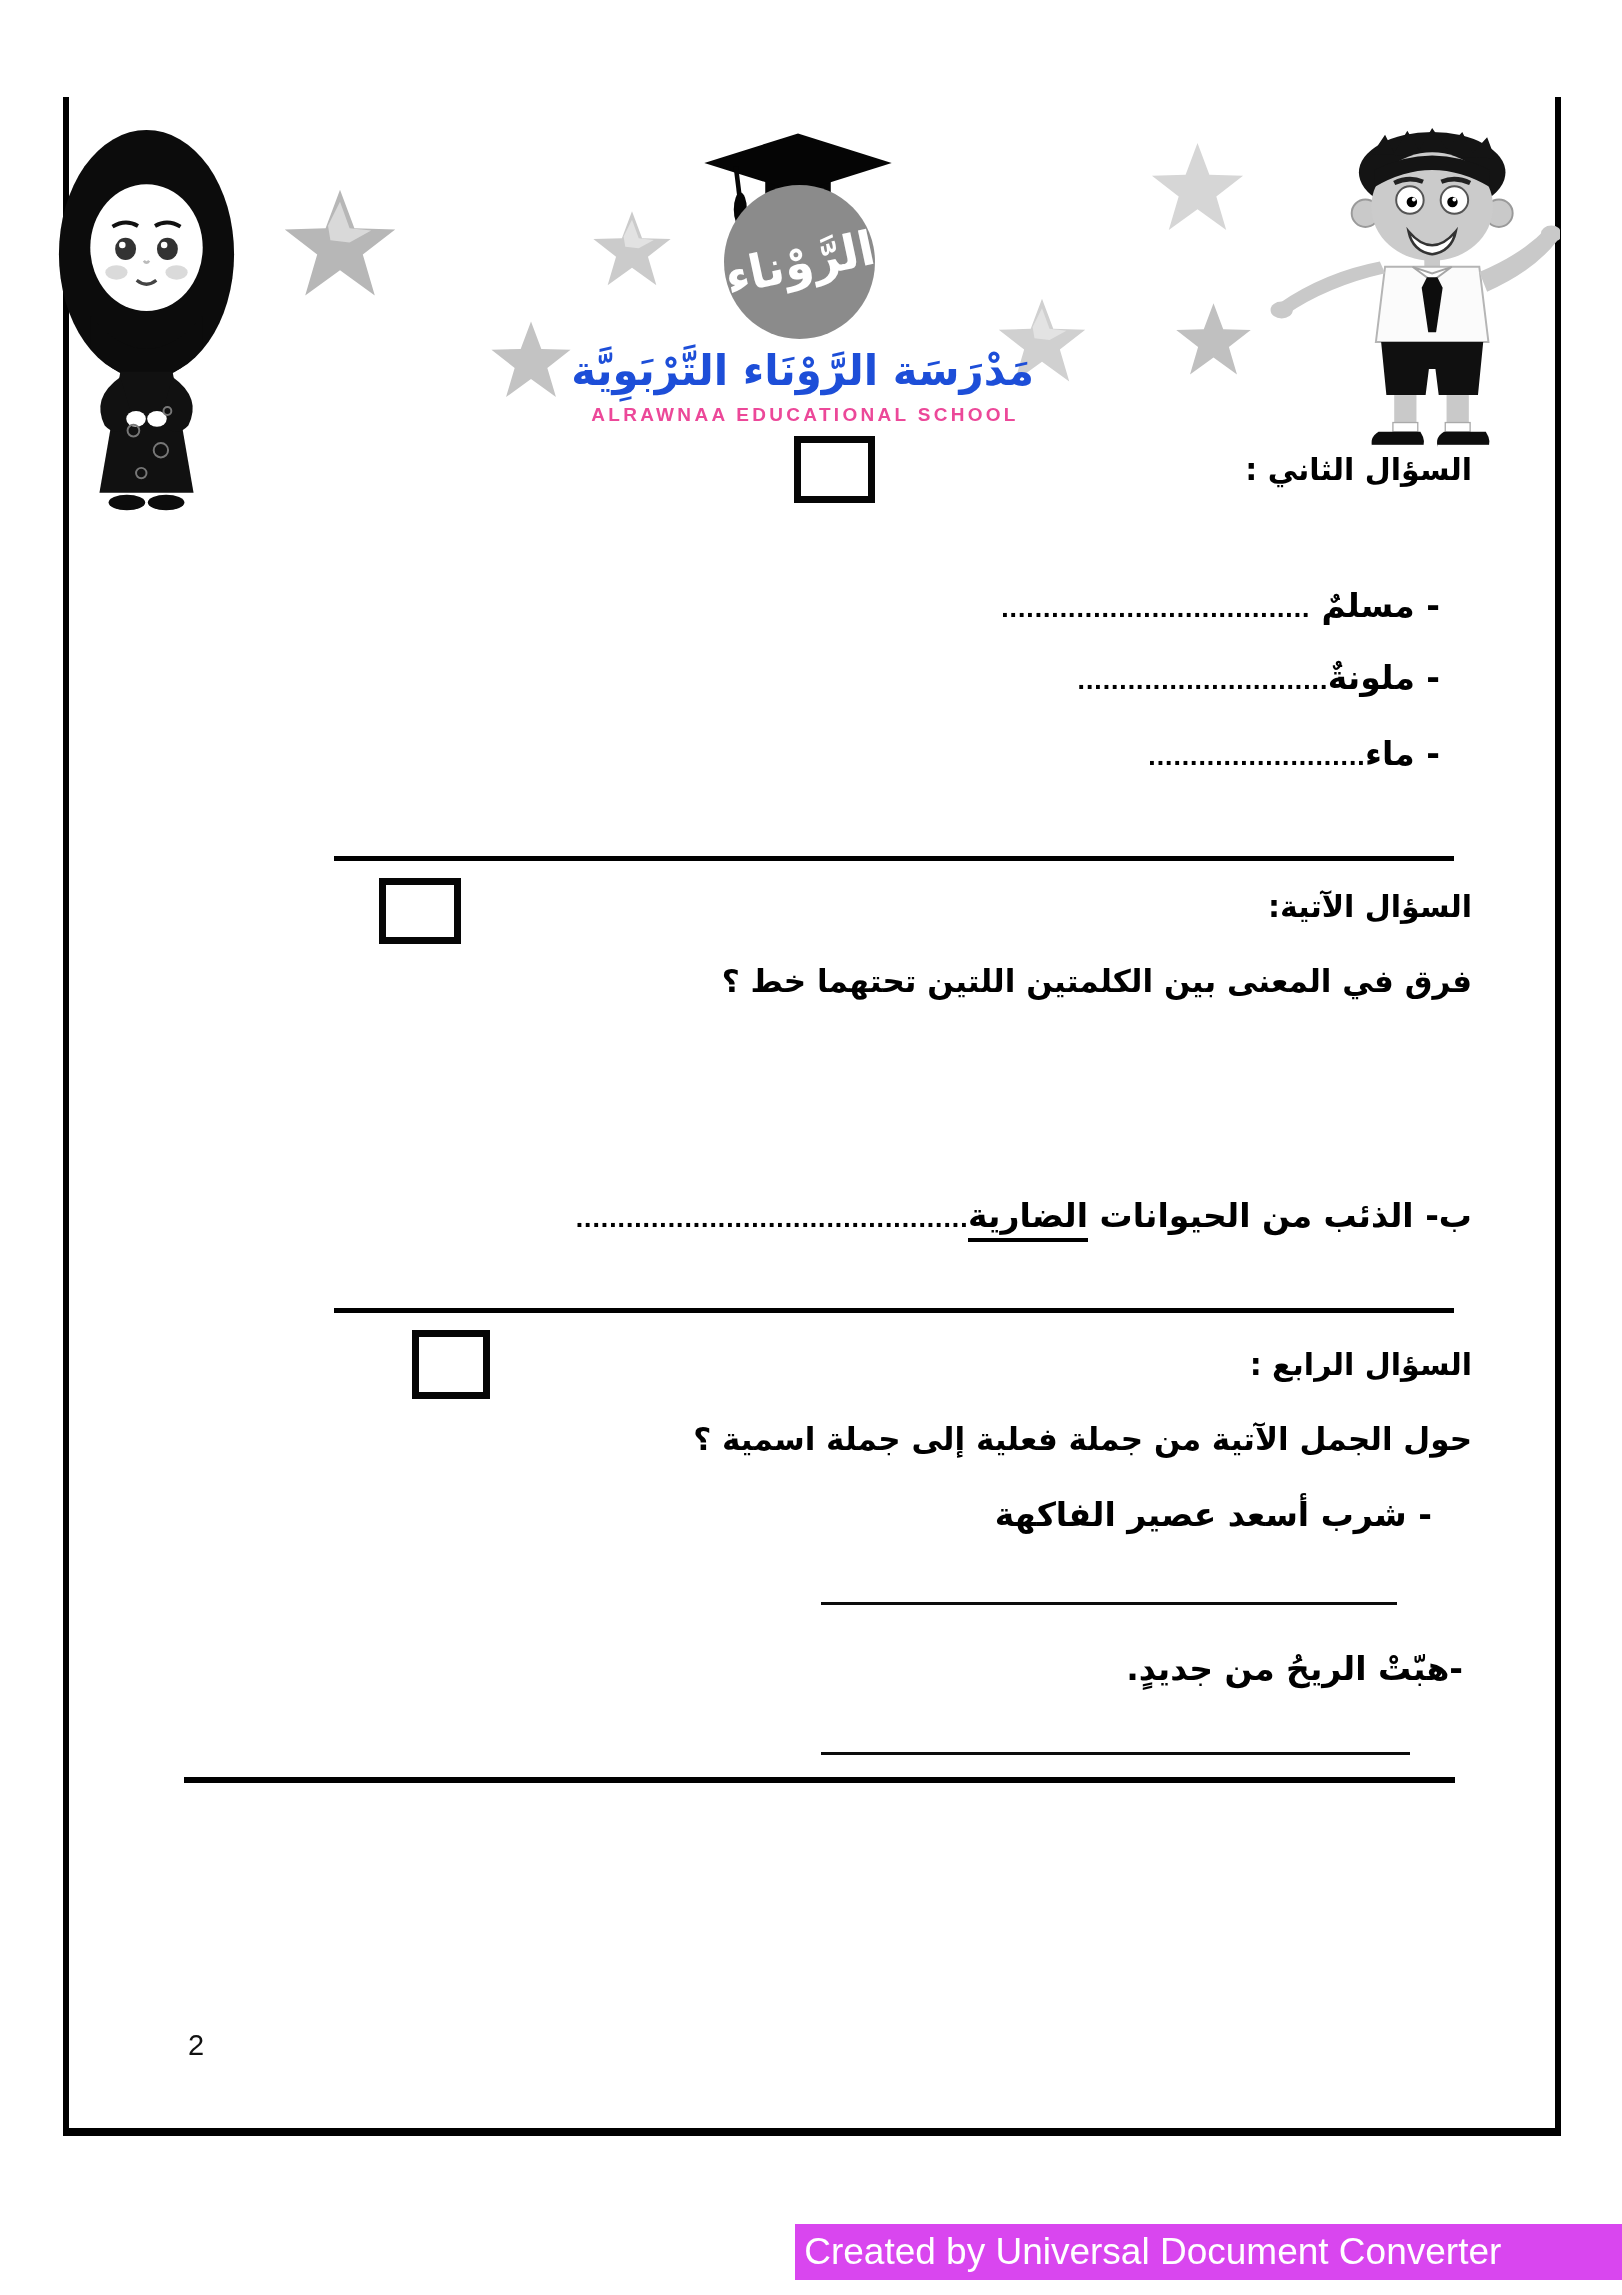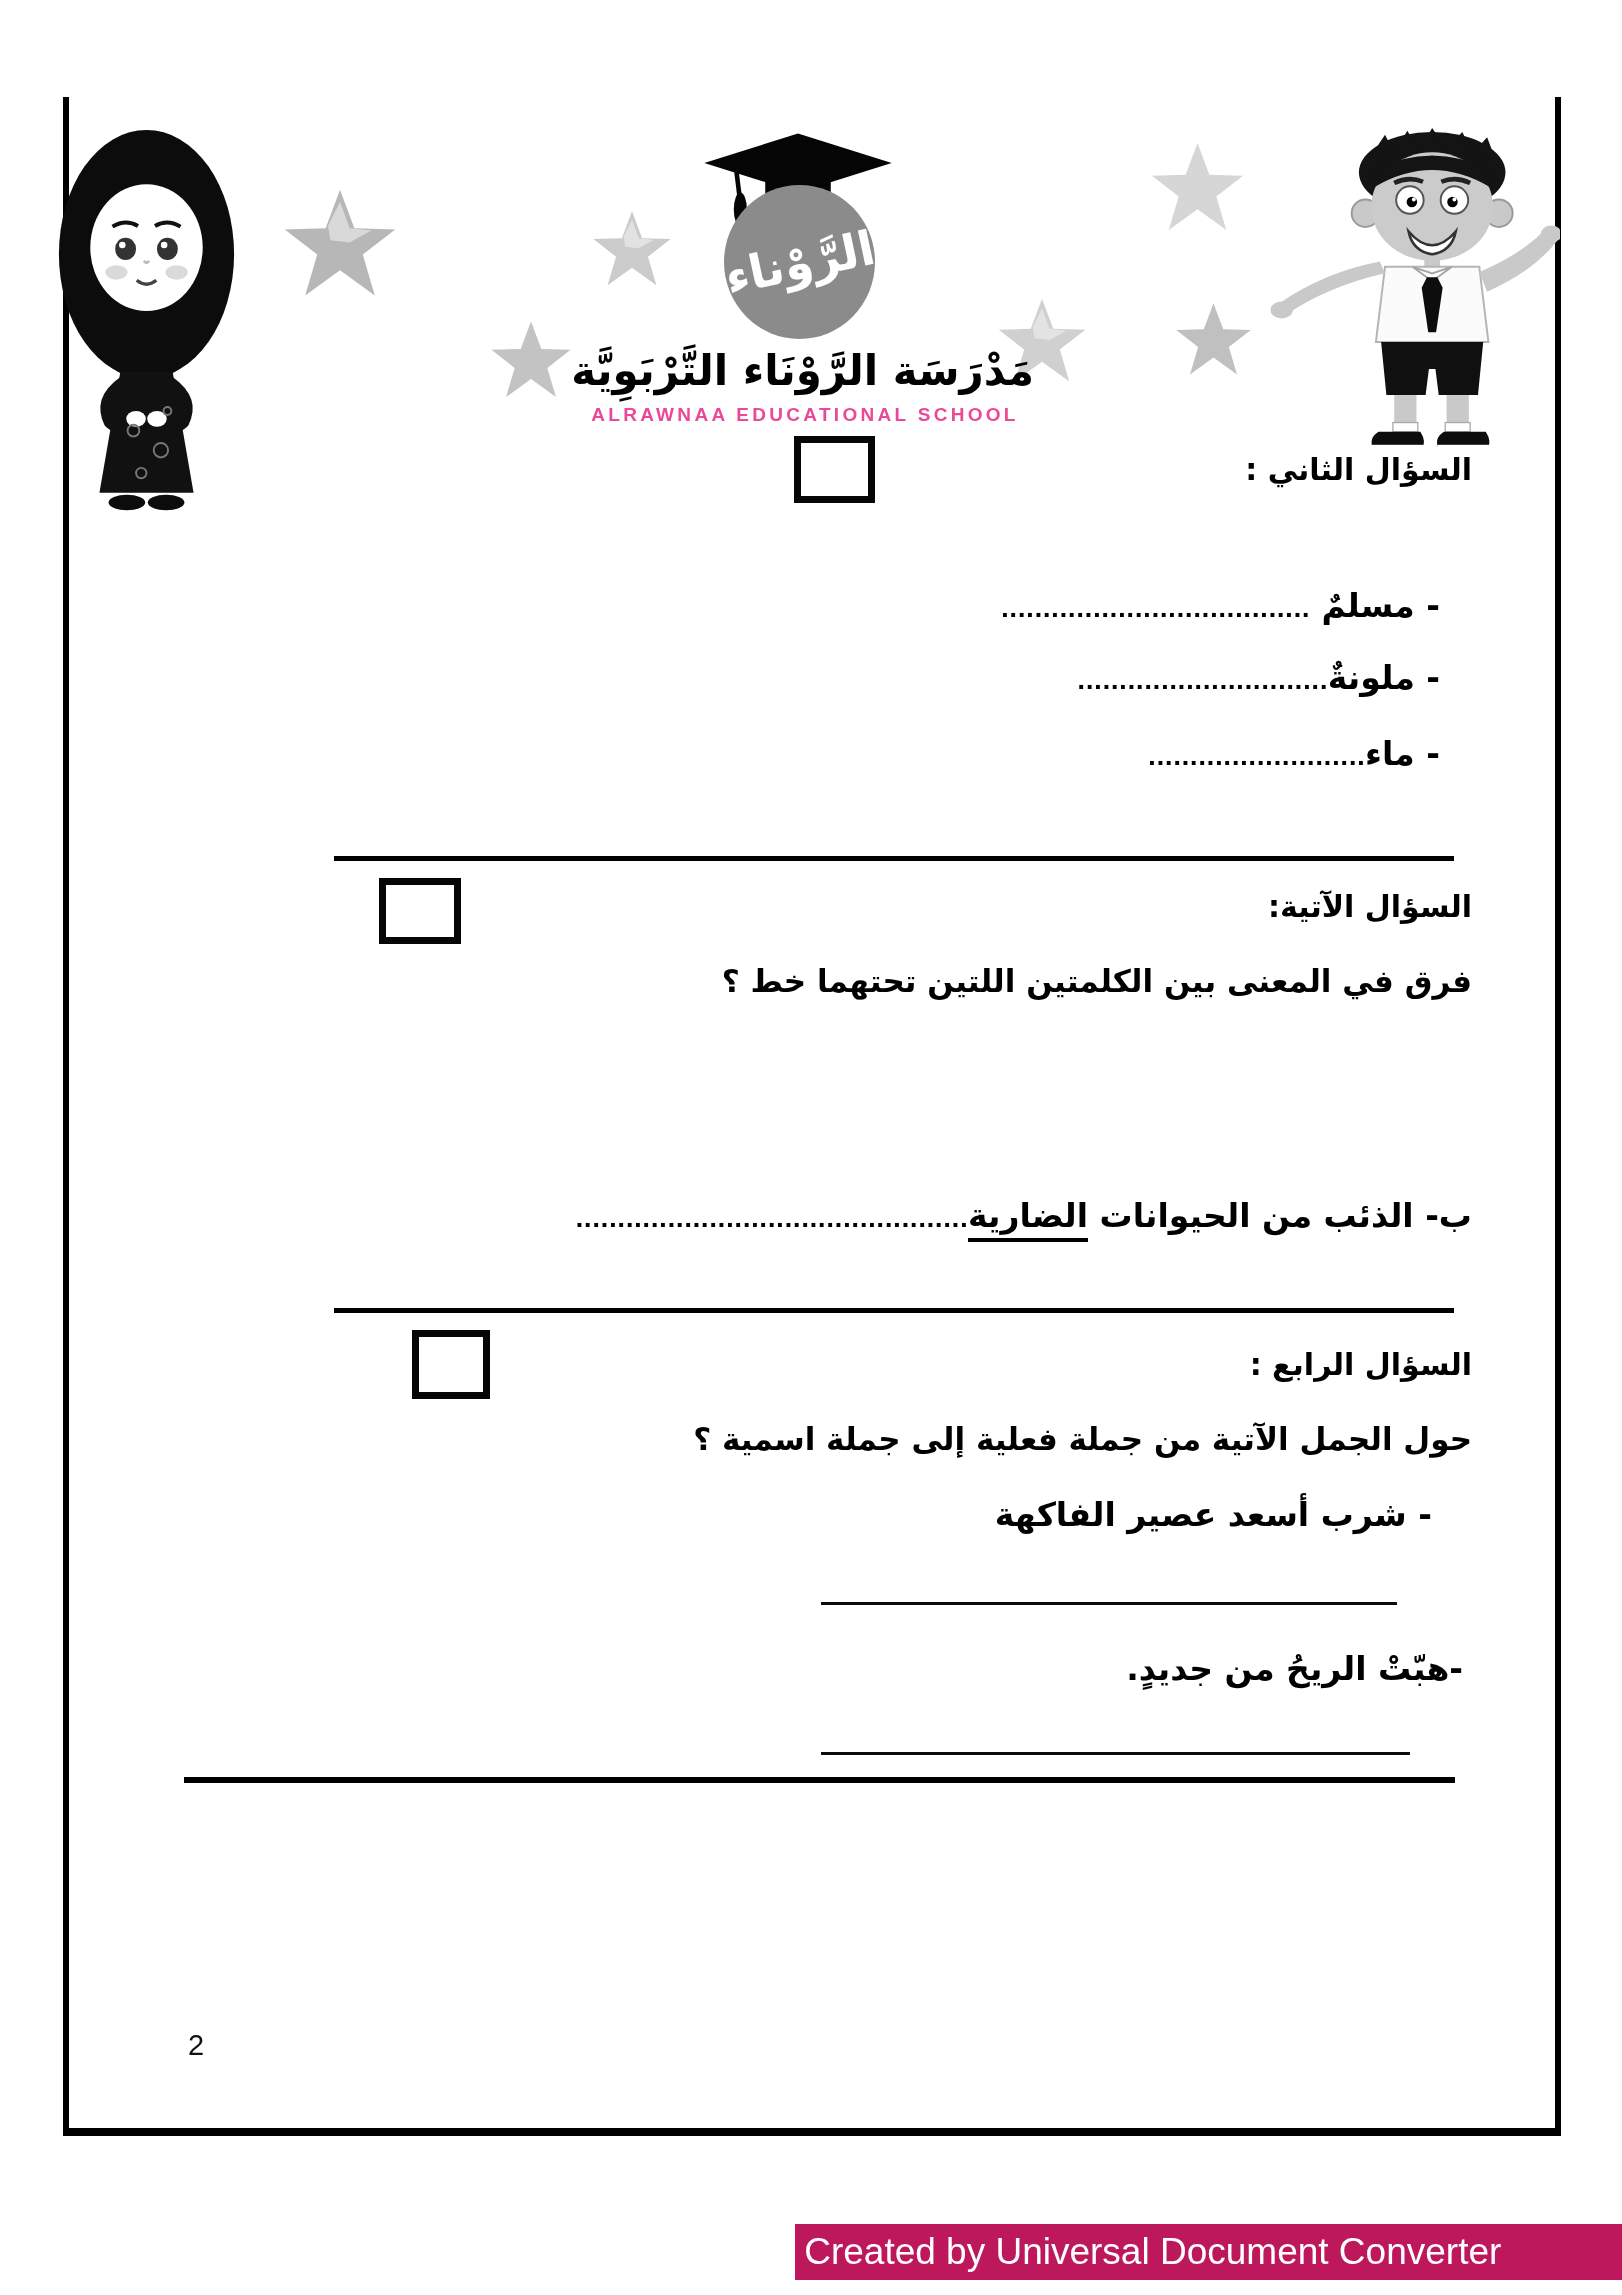--- a/index.html
+++ b/index.html
@@ -14,21 +14,21 @@
   .star{position:absolute;}
   
   .figure{position:absolute;}
   
   .cap{position:absolute;left:703px;top:132px;}
   .logo-circle{position:absolute;left:724px;top:185px;width:151px;height:154px;border-radius:50%;
                background:#8b8b8b;display:flex;align-items:center;justify-content:center;}
   .logo-monogram{color:#ffffff;font-weight:bold;font-size:47px;transform:rotate(-12deg);
                  font-family:"DejaVu Sans",sans-serif;}
   .calligraphy{position:absolute;left:576px;top:338px;width:458px;text-align:center;
-               font-size:42px;font-weight:bold;color:#000000;direction:rtl;white-space:nowrap;
+               font-size:42px;font-weight:bold;color:#1d4ed8;direction:rtl;white-space:nowrap;
                line-height:65px;font-family:"DejaVu Sans",sans-serif;}
   .latin-name{position:absolute;left:576px;top:404px;width:458px;text-align:center;
               font-size:19px;font-weight:700;letter-spacing:3.3px;color:#ec4899;
               font-family:"Liberation Sans",sans-serif;white-space:nowrap;}
   
   .checkbox{position:absolute;background:#ffffff;border:7.2px solid #060606;box-sizing:border-box;}
   .cb1{left:794px;top:436px;width:81px;height:67px;}
   .cb2{left:379px;top:878px;width:82px;height:66px;}
   .cb3{left:412px;top:1330px;width:78px;height:69px;}
   
@@ -41,21 +41,21 @@
   .uline{border-bottom:4.6px solid #000;padding-bottom:2.6px;}
   
   .divider{position:absolute;left:334px;width:1120px;height:5.2px;background:#000;}
   .answer-line{position:absolute;height:3.3px;background:#0c0c0c;}
   .thick-line{position:absolute;left:184px;top:1777px;width:1271px;height:5.9px;background:#000;}
   
   .page-num{position:absolute;left:188px;top:2029px;font-size:29px;color:#111;
             font-family:"Liberation Sans",sans-serif;}
   
   .footer-band{position:absolute;left:795px;top:2224px;width:828px;height:56px;
-               background:#be185d;display:flex;align-items:center;}
+               background:#d946ef;display:flex;align-items:center;}
   .footer-text{color:#ffffff;font-size:37px;padding-left:9.2px;white-space:nowrap;
                font-family:"Liberation Sans",sans-serif;}
 </style>
 </head>
 <body>
 
 <div class="page">
 
   <svg class="star" style="left:280px;top:185px;" width="120" height="120" viewBox="0 0 100 100">
     <polygon points="50,4 62,36 96,37 69,58 79,92 50,71 21,92 31,58 4,37 38,36" fill="#b7b7b7"></polygon>

